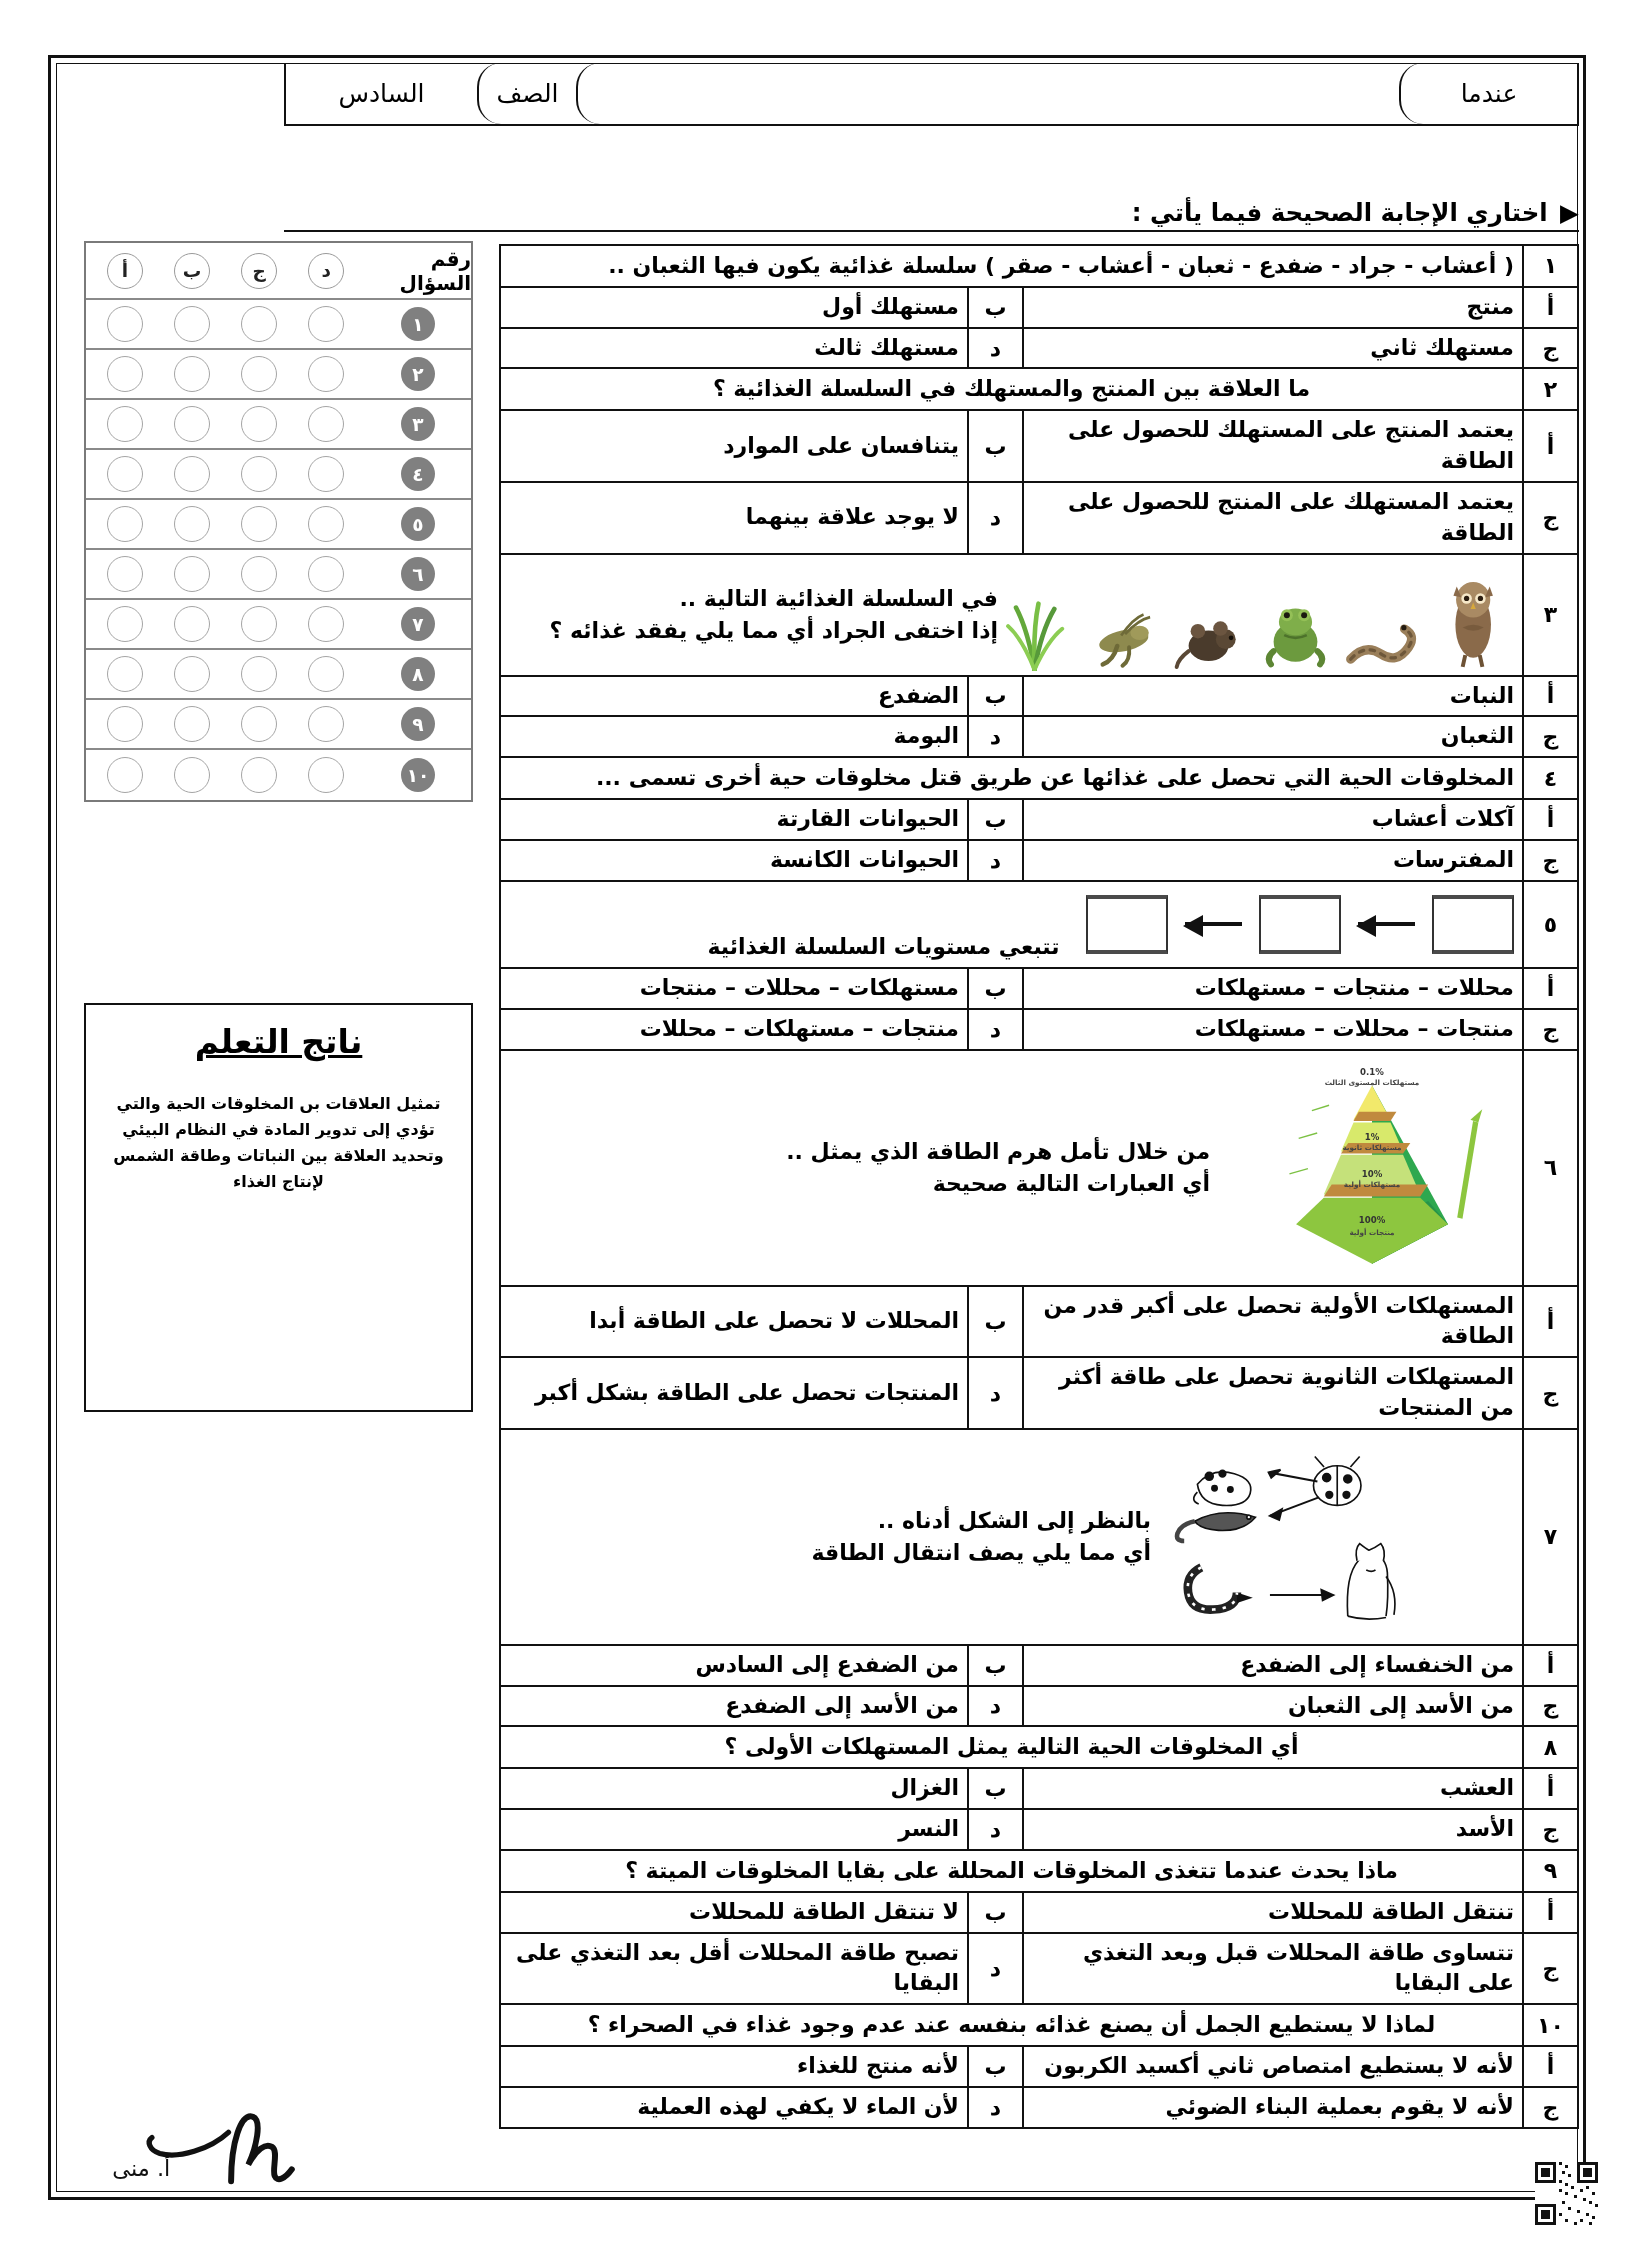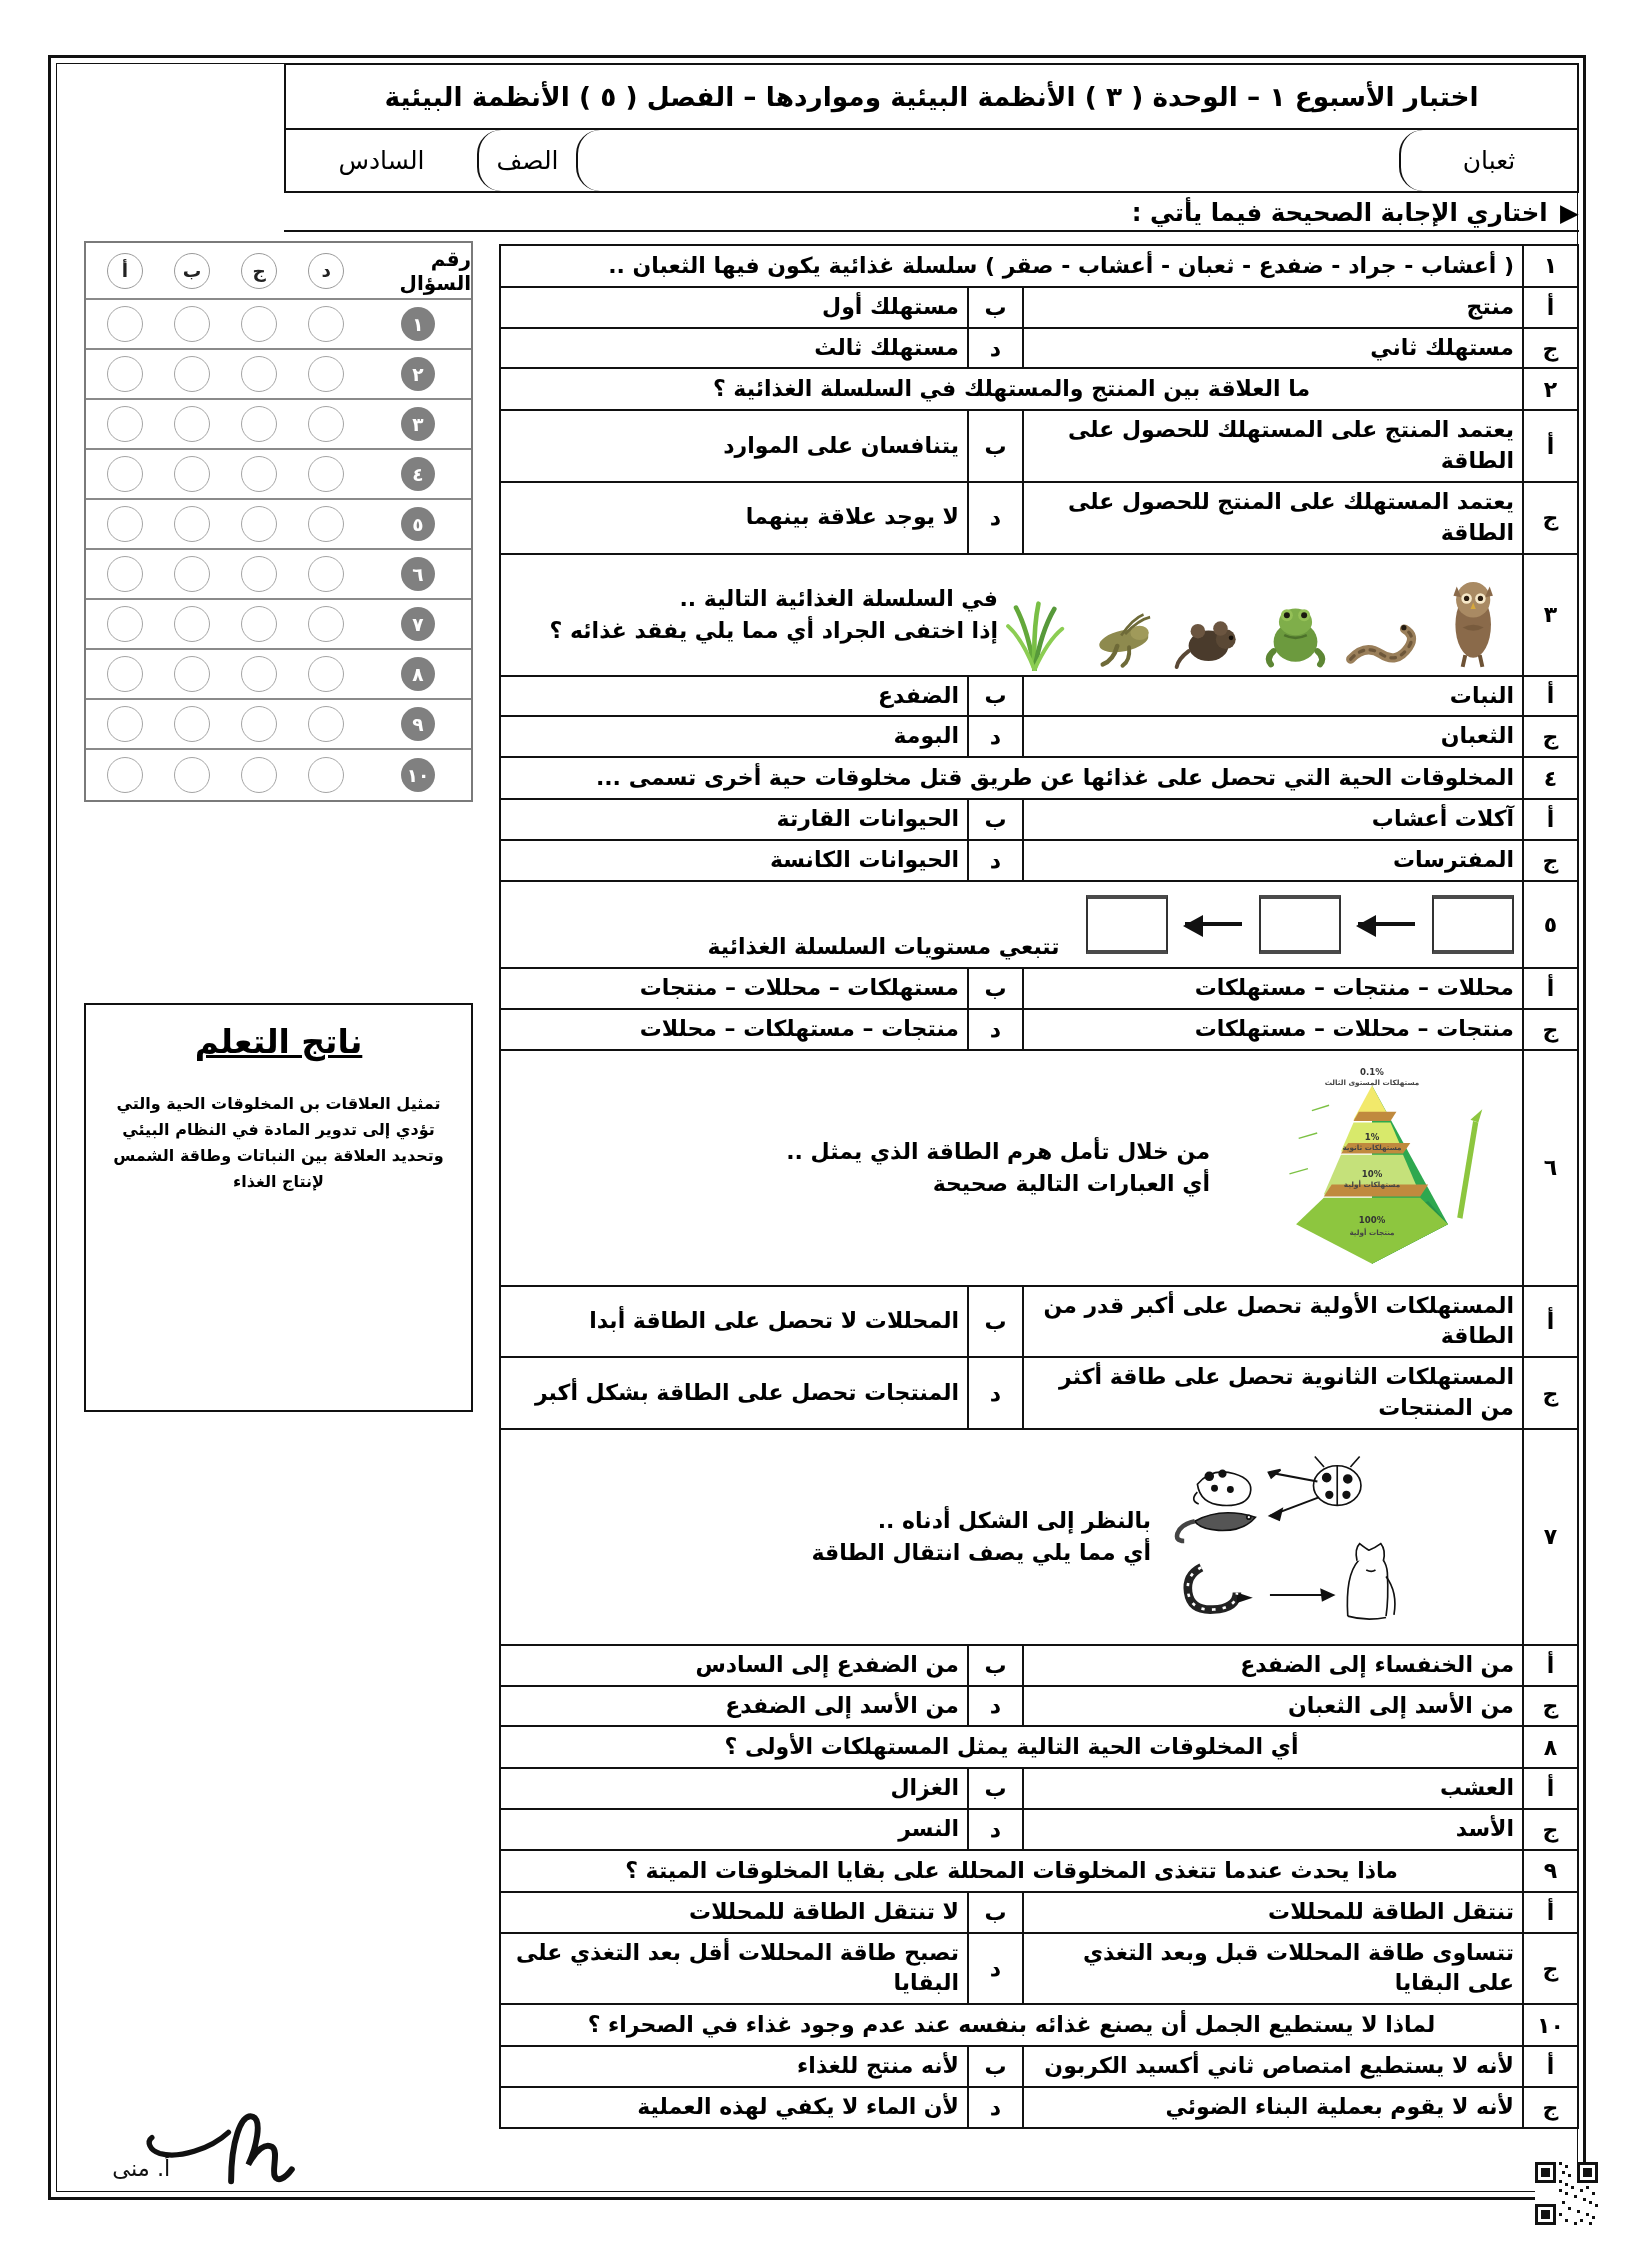--- a/index.html
+++ b/index.html
@@ -212,23 +212,22 @@
     left:1535px; top:2162px;
     width:63px;height:63px;
   }
 </style>
 </head>
 <body>
 
 <div id="page-frame"></div>
 
 <div id="header-block">
-  <div class="hdr-title-box">اختبار الأسبوع ١ – الوحدة ( ٣ ) الأنظمة البيئية ومواردها – الفصل ( ٥ ) الأنظمة البيئية</div>
   <div class="hdr-name-row">
-    <div class="hdr-cell c-name-label">ثعبان</div>
+    <div class="hdr-cell c-name-label">عندما</div>
     <div class="hdr-cell c-name-blank"></div>
     <div class="hdr-cell c-grade-label">الصف</div>
     <div class="hdr-cell c-grade-value">السادس</div>
   </div>
 </div>
 
 <div id="instruction">
   <span class="arrow">◀</span>
   <span>اختاري الإجابة الصحيحة فيما يأتي :</span>
 </div>

